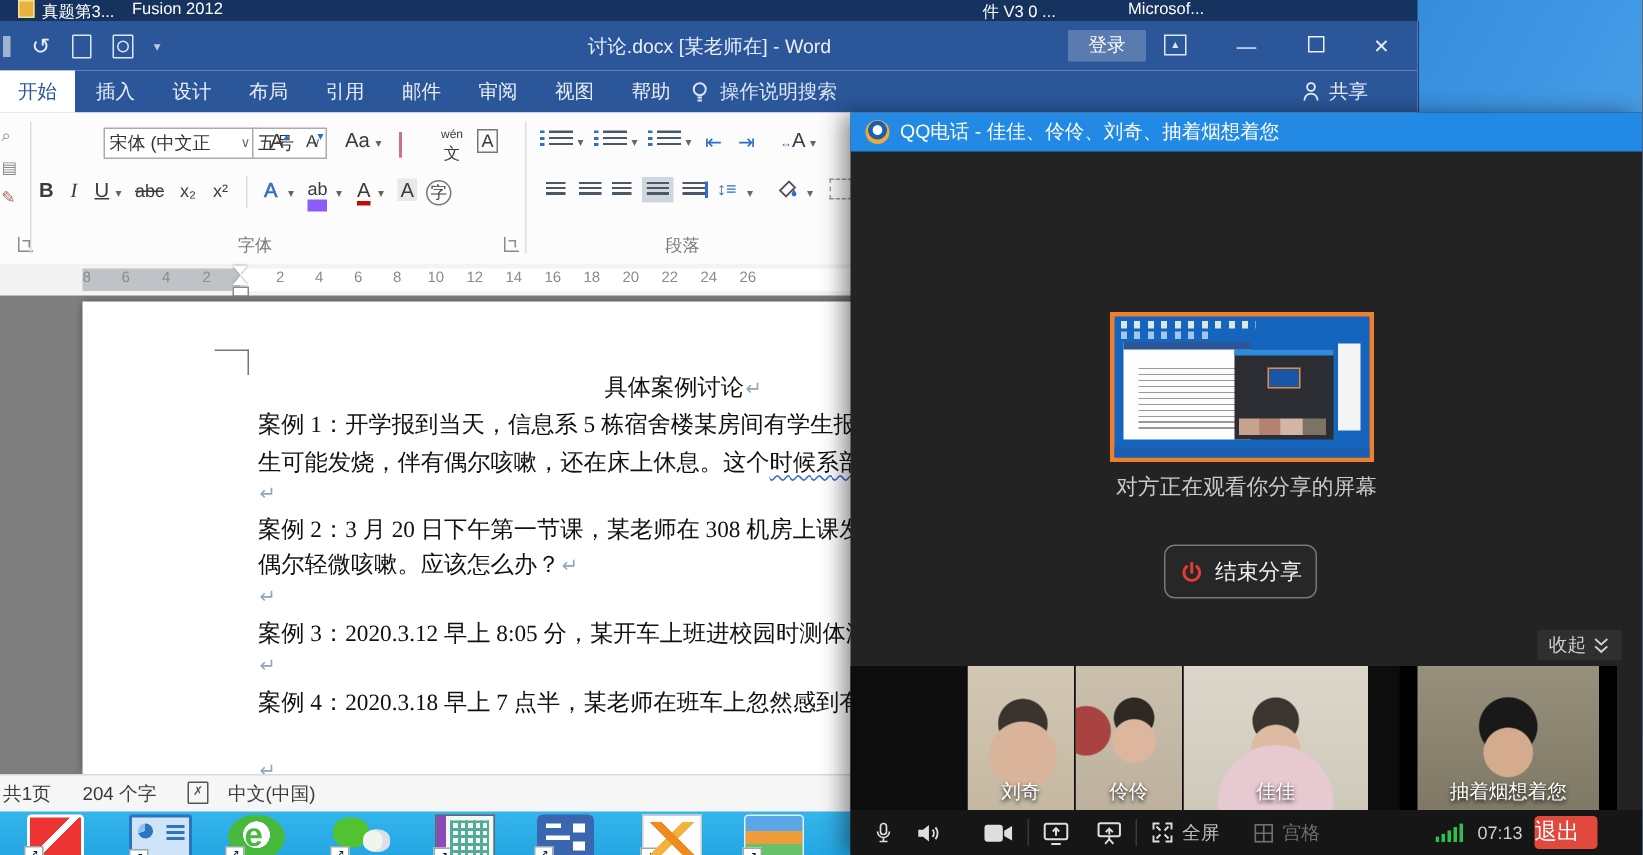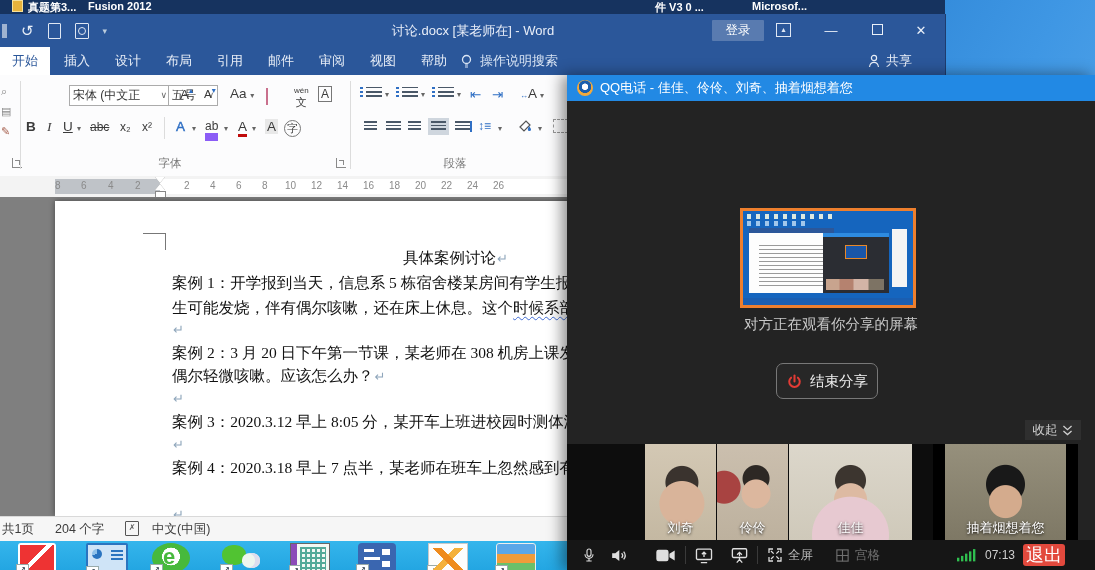--- a/index.html
+++ b/index.html
@@ -1,21 +1,21 @@
 <!DOCTYPE html>
 <html><head>
 <meta charset="utf-8">
 <style>
   html,body{margin:0;padding:0;background:#222;}
   #screen{position:relative;width:1095px;height:570px;overflow:hidden;
     font-family:"Liberation Sans",sans-serif;
     background:linear-gradient(120deg,#084f9e 0%,#1d74c8 45%,#3f97e4 75%,#66b2ee 100%);}
   .abs{position:absolute;}
   
-  .top-strip{left:0;top:0;width:945px;height:14px;background:#16335f;color:#fff;font-size:11px;font-weight:bold;}
+  .top-strip{left:0;top:0;width:945px;height:14px;background:#16335f;color:#fff;font-size:11px;font-weight:normal;}
   .top-strip span{position:absolute;top:0;white-space:nowrap;}
   .mini-ico{position:absolute;top:2px;width:9px;height:10px;background:#e8b33c;border:1px solid #f7e19a;}
   
   .word{left:0;top:14px;width:945px;height:527px;background:#fff;border-right:1px solid #1e3c6e;}
   .w-title{position:absolute;left:0;top:0;width:100%;height:33px;background:#2b579a;color:#fff;}
   .qat{position:absolute;left:0;top:7px;height:20px;display:flex;align-items:center;gap:14px;color:#e8eef7;font-size:13px;}
   .qat .frag{width:5px;height:14px;background:rgba(255,255,255,.55);}
   .pg-ico{width:11px;height:14px;border:1.3px solid #dfe7f3;border-radius:1px;position:relative;}
   .pv-ico{width:12px;height:14px;border:1.3px solid #dfe7f3;border-radius:1px;position:relative;}
   .pv-ico::after{content:"";position:absolute;left:2px;top:3px;width:6px;height:6px;border:1.2px solid #dfe7f3;border-radius:50%;}
@@ -142,22 +142,22 @@
   .f3{background:radial-gradient(circle at 50% 95%,#e7c9d1 0 38px,transparent 39px),radial-gradient(circle at 50% 58%,#ddbaa2 0 16px,transparent 17px),radial-gradient(circle at 50% 38%,#3c352f 0 15px,transparent 16px),linear-gradient(#dcd7cb,#cfc9ba);}
   .f4{background:radial-gradient(circle at 50% 60%,#d4ab8d 0 16px,transparent 17px),radial-gradient(circle at 50% 42%,#191919 0 19px,transparent 20px),linear-gradient(#96907c,#7e7865);}
   .f4-bars::before,.f4-bars::after{content:"";position:absolute;top:0;bottom:0;width:12px;background:#000;}
   .f4-bars::before{left:0;} .f4-bars::after{right:0;}
   
   .q-toolbar{position:absolute;left:0;top:465px;width:100%;height:30px;background:#161616;display:block;color:#b9b9b9;}
   .qt{position:absolute;top:4px;height:22px;display:flex;align-items:center;}
   .qt-sep{position:absolute;top:6px;width:1px;height:18px;background:#3a3a3a;}
   .qt-label{font-size:12.5px;color:#bdbdbd;margin-left:5px;}
   .qt-label.dim{color:#6f6f6f;}
-  .exit-btn{position:absolute;left:456px;top:4px;width:42px;height:22px;background:#e2493d;color:#fff;font-size:18px;
-    text-align:center;line-height:22px;border-radius:3px;}
+  .exit-btn{position:absolute;left:456px;top:4px;width:42px;height:22px;background:#e2493d;color:#fff;font-size:15px;
+    line-height:22px;border-radius:3px;}
   .time{position:absolute;left:418px;top:8px;font-size:12px;color:#cfcfcf;}
   svg{display:block;}
 </style>
 </head>
 <body>
 
 <div id="screen">
 
   <div class="abs top-strip">
     <span class="mini-ico" style="left:12px"></span>

